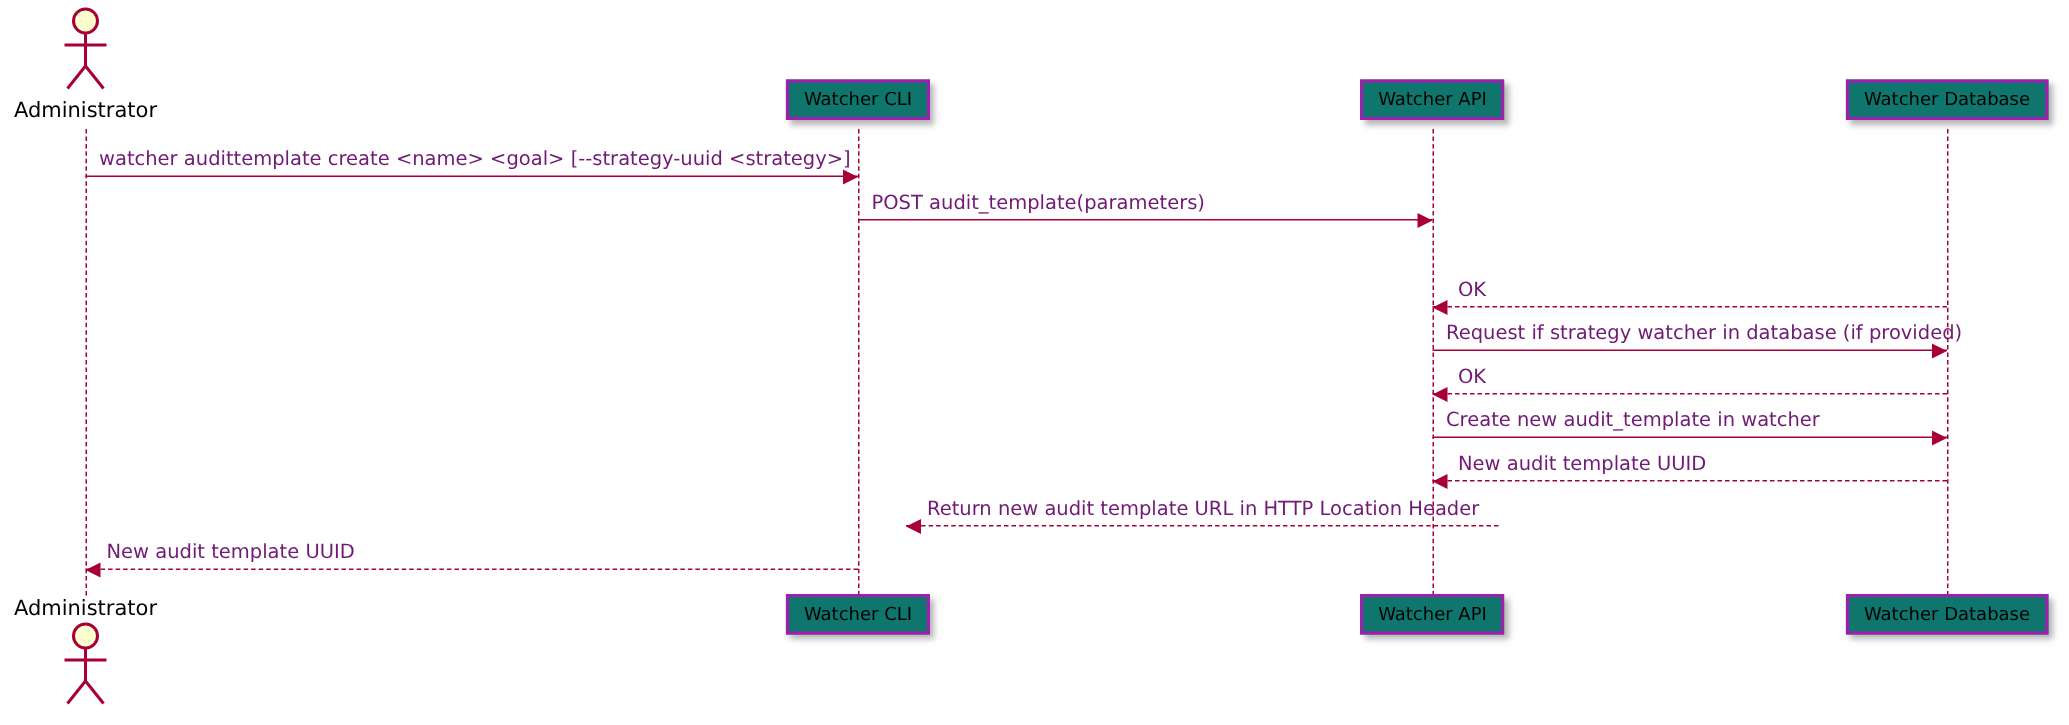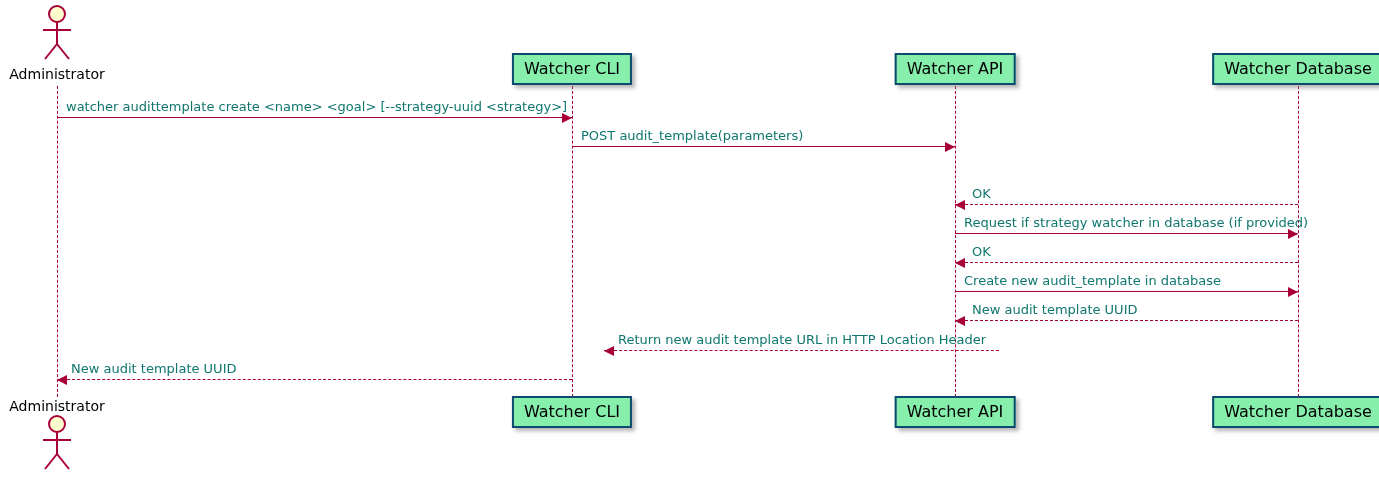--- a/index.html
+++ b/index.html
@@ -18,24 +18,24 @@
   .lifeline {
     position: absolute;
     top: 86px;
     height: 311px;
     width: 0;
     border-left: 1px dashed #A80036;
   }
   .participant-box {
     position: absolute;
     transform: translateX(-50%);
-    background: #86efac;
-    border: 2px solid #0c4a6e;
+    background: #0f766e;
+    border: 2px solid #a21caf;
     padding: 4px 10px 5px 10px;
-    font-size: 16px;
+    font-size: 12px;
     color: #000000;
     white-space: nowrap;
     box-shadow: 3px 3px 4px rgba(120,120,120,0.55);
   }
   .actor-label {
     position: absolute;
     transform: translateX(-50%);
     font-size: 14px;
     color: #000000;
     white-space: nowrap;
@@ -45,21 +45,21 @@
   }
   .msg {
     position: absolute;
     height: 20px;
   }
   .msg-label {
     position: absolute;
     left: 9px;
     bottom: 4px;
     font-size: 13px;
-    color: #0f766e;
+    color: #701a75;
     white-space: nowrap;
     margin-top: 48px;
   }
   .msg-line {
     position: absolute;
     left: 0;
     right: 0;
     bottom: 0;
     height: 0;
   }
@@ -132,21 +132,21 @@
     <div class="msg-arrowhead"></div>
   </div>
 
   <div class="msg left dashed" style="left:955px; width:343px; top:243px;">
     <span class="msg-label" style="left:17px;">OK</span>
     <div class="msg-line"></div>
     <div class="msg-arrowhead"></div>
   </div>
 
   <div class="msg right solid" style="left:955px; width:343px; top:272px;">
-    <span class="msg-label">Create new audit_template in database</span>
+    <span class="msg-label">Create new audit_template in watcher</span>
     <div class="msg-line"></div>
     <div class="msg-arrowhead"></div>
   </div>
 
   <div class="msg left dashed" style="left:955px; width:343px; top:301px;">
     <span class="msg-label" style="left:17px;">New audit template UUID</span>
     <div class="msg-line"></div>
     <div class="msg-arrowhead"></div>
   </div>
 

